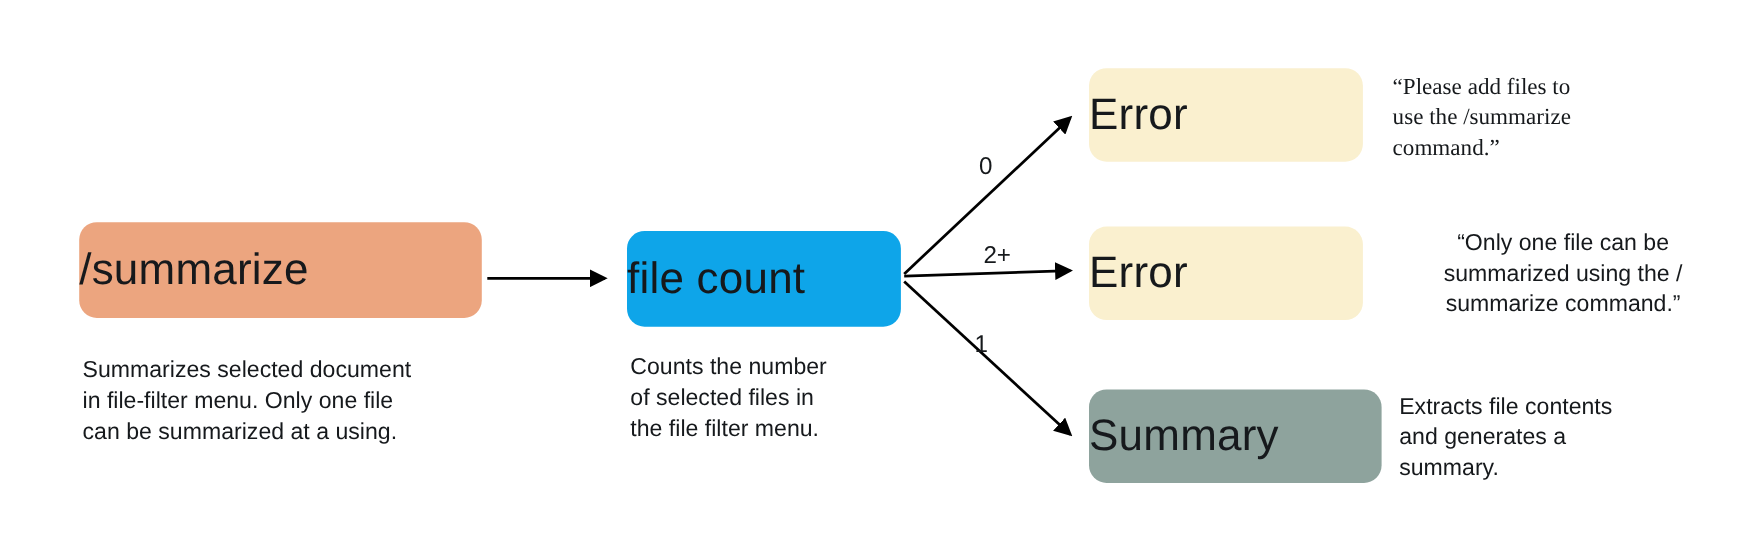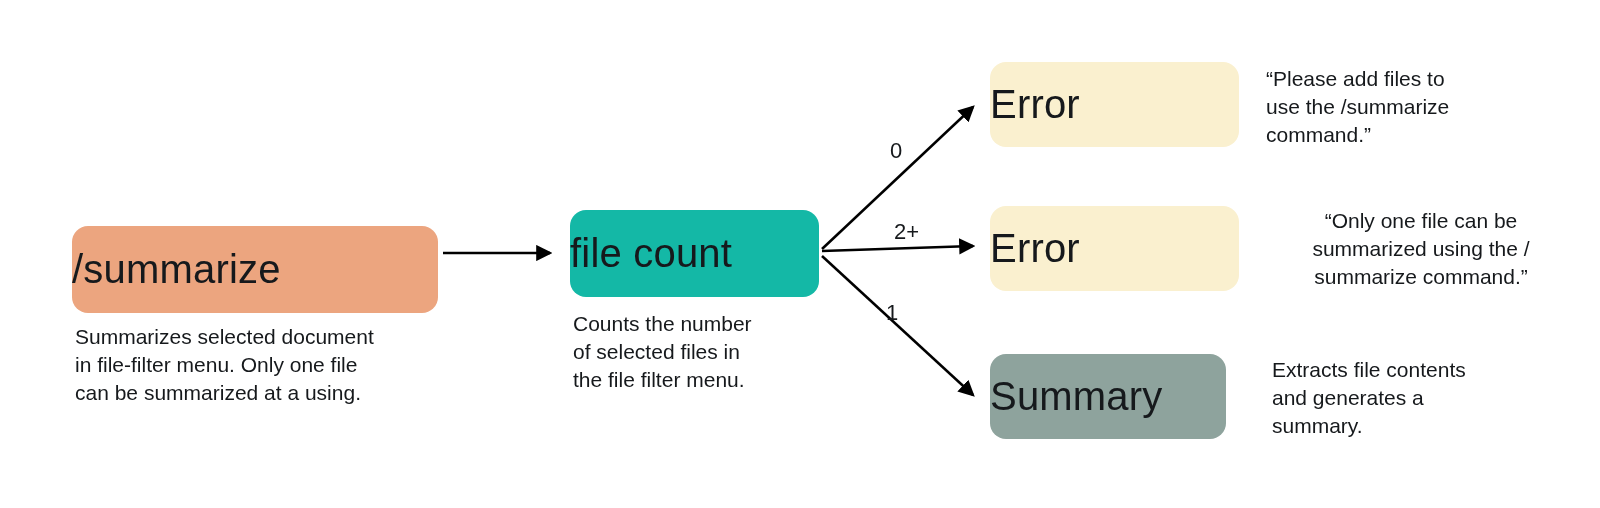--- a/index.html
+++ b/index.html
@@ -31,36 +31,36 @@
     align-items: center;
     justify-content: flex-start;
     border-radius: 16px;
   }
   .node span {
     font-size: 40px;
     font-weight: 400;
     letter-spacing: 0.2px;
     white-space: nowrap;
   }
-  .box-summarize { left: 72px;  top: 226px; width: 366px; height: 87px; }
+  .box-summarize { left: 72px;  top: 202px; width: 366px; height: 87px; }
   .box-filecount { left: 570px; top: 210px; width: 249px; height: 87px; }
   .box-error0    { left: 990px; top: 62px;  width: 249px; height: 85px; }
   .box-error2    { left: 990px; top: 206px; width: 249px; height: 85px; }
-  .box-summary   { left: 990px; top: 354px; width: 236px; height: 85px; }
+  .box-summary   { left: 990px; top: 354px; width: 266px; height: 85px; }
 
   .caption, .note {
     position: absolute;
     font-size: 21px;
     line-height: 1.33;
     white-space: pre-line;
     color: #16191c;
   }
   .caption-summarize { left: 75px;  top: 323px; width: 390px; }
-  .caption-filecount { left: 573px; top: 310px; width: 260px; }
-  .note-error0  { left: 1266px; top: 65px;  width: 300px; }
+  .caption-filecount { left: 573px; top: 320px; width: 260px; }
+  .note-error0  { left: 1266px; top: 65px;  width: 300px; font-family: Liberation Serif, serif; }
   .note-error2  { left: 1266px; top: 207px; width: 310px; text-align: center; }
   .note-summary { left: 1272px; top: 356px; width: 300px; }
 
   .edge-label {
     position: absolute;
     font-size: 22px;
     color: #16191c;
   }
   .label-zero { left: 890px; top: 138px; }
   .label-two  { left: 894px; top: 219px; }
@@ -80,21 +80,21 @@
     <line x1="443" y1="253" x2="550" y2="253" stroke="#000000" stroke-width="2.5" marker-end="url(#ah)"></line>
     <line x1="822" y1="249" x2="973" y2="107" stroke="#000000" stroke-width="2.5" marker-end="url(#ah)"></line>
     <line x1="822" y1="251" x2="973" y2="246" stroke="#000000" stroke-width="2.5" marker-end="url(#ah)"></line>
     <line x1="822" y1="256" x2="973" y2="395" stroke="#000000" stroke-width="2.5" marker-end="url(#ah)"></line>
   </svg>
 
   <div class="node box-summarize" style="background-color: rgb(236, 165, 127);">
     <span>/summarize</span>
   </div>
 
-  <div class="node box-filecount" style="background-color: #14b8a6;">
+  <div class="node box-filecount" style="background-color: #0ea5e9;">
     <span>file count</span>
   </div>
 
   <div class="node box-error0" style="background-color: rgb(250, 240, 207);">
     <span>Error</span>
   </div>
 
   <div class="node box-error2" style="background-color: rgb(250, 240, 207);">
     <span>Error</span>
   </div>

